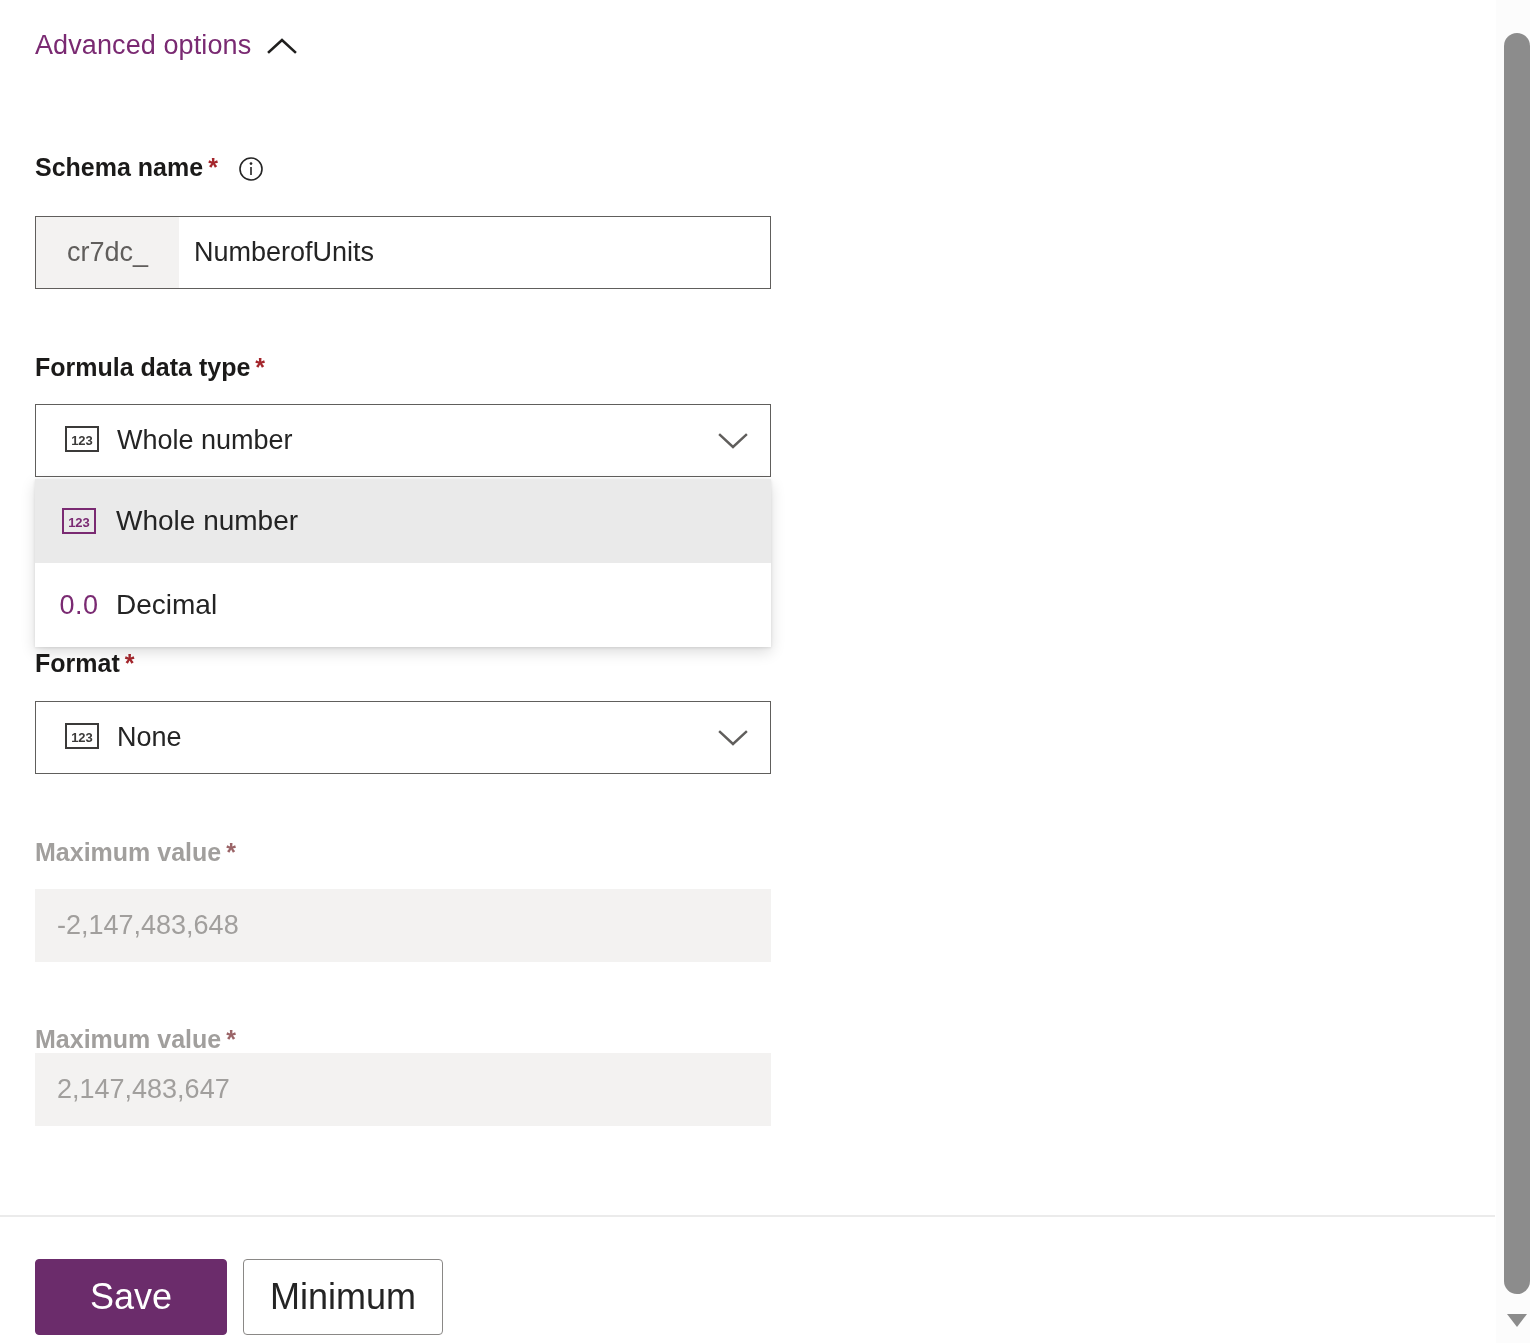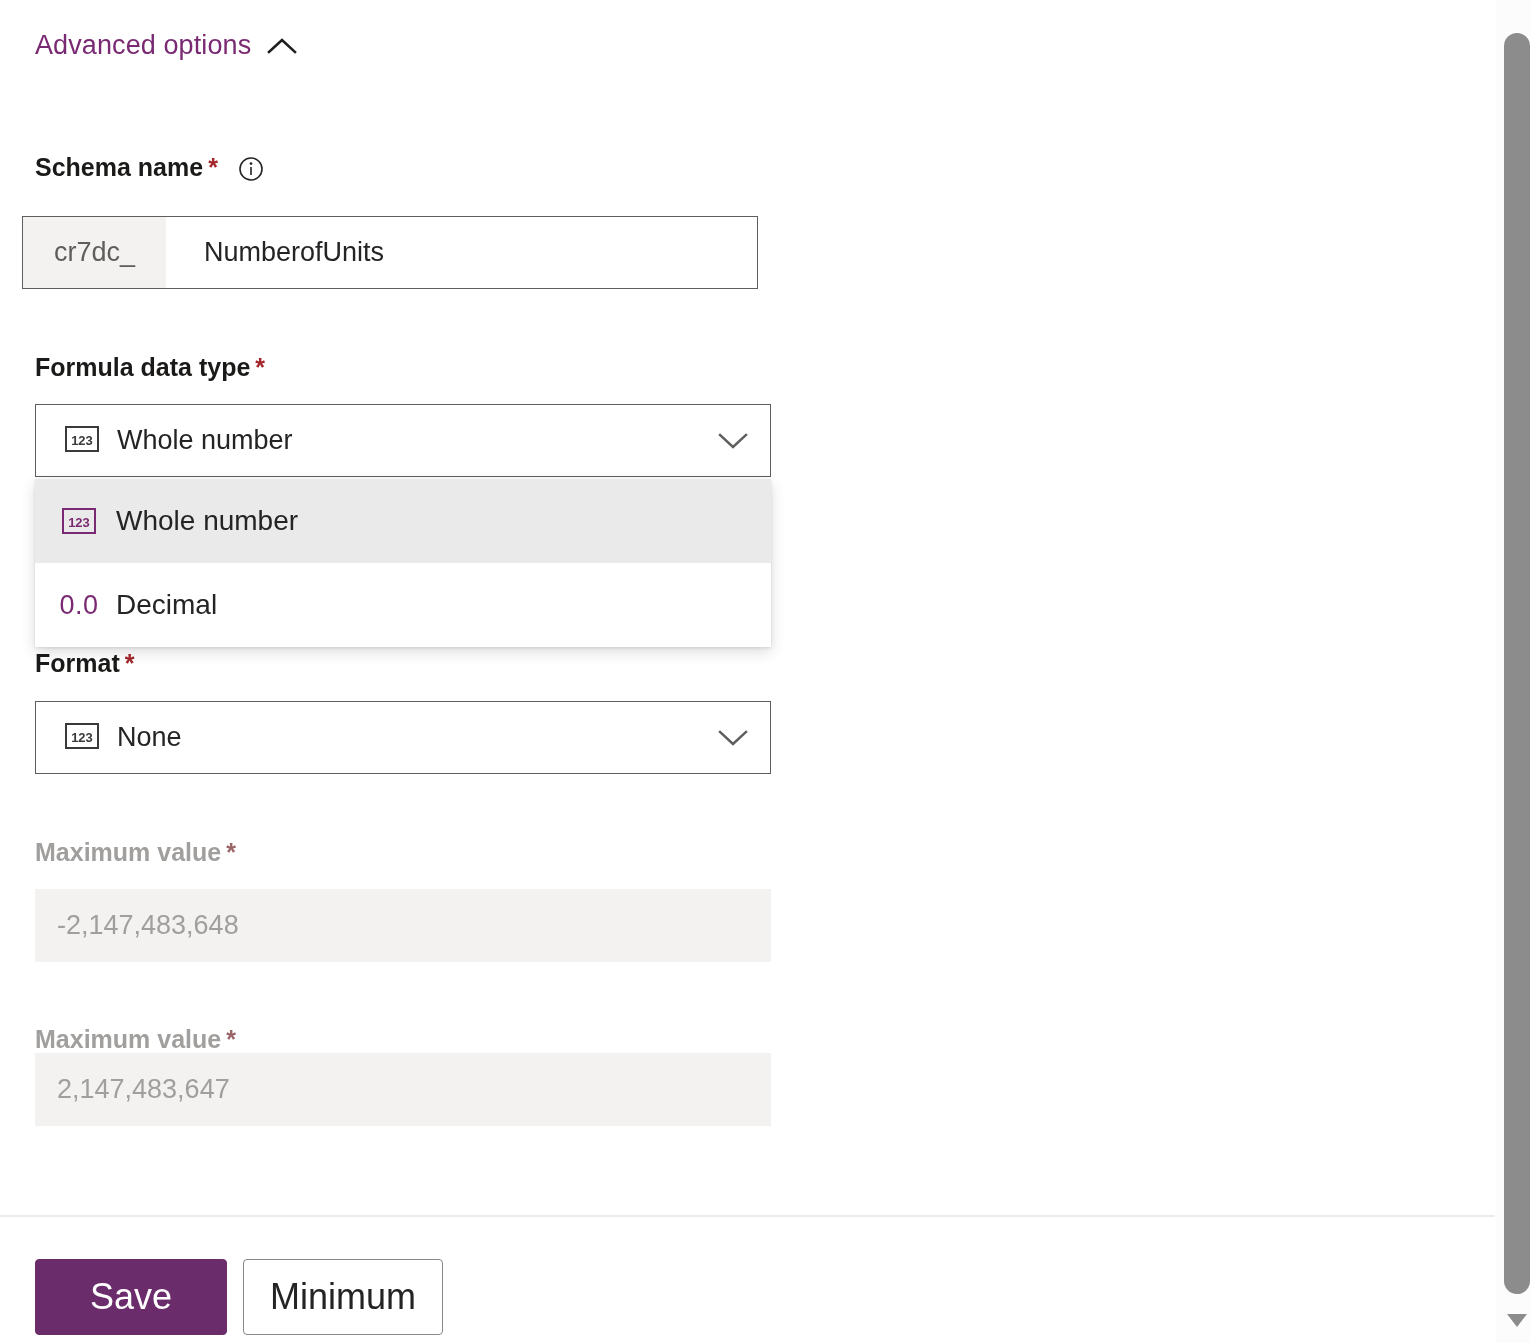--- a/index.html
+++ b/index.html
@@ -85,21 +85,21 @@
     vertical-align: middle;
     margin-left: 20px;
     width: 26px;
     height: 26px;
     cursor: pointer;
   }
 
   
   #schema-name-field {
     position: absolute;
-    left: 22px;
+    left: 35px;
     top: 216px;
     width: 736px;
     height: 73px;
     border: 1px solid #605e5c;
     box-sizing: border-box;
     display: flex;
     align-items: stretch;
     background: #ffffff;
   }
   #schema-prefix {
@@ -112,21 +112,21 @@
     color: #605e5c;
   }
   #schema-name-input {
     flex: 1;
     border: 0;
     outline: none;
     background: transparent;
     font-family: "Liberation Sans", sans-serif;
     font-size: 27px;
     color: #242424;
-    padding: 0 0 0 38px;
+    padding: 0 0 0 15px;
   }
 
   
   .combo {
     position: absolute;
     width: 736px;
     height: 73px;
     border: 1px solid #605e5c;
     box-sizing: border-box;
     background: #ffffff;

